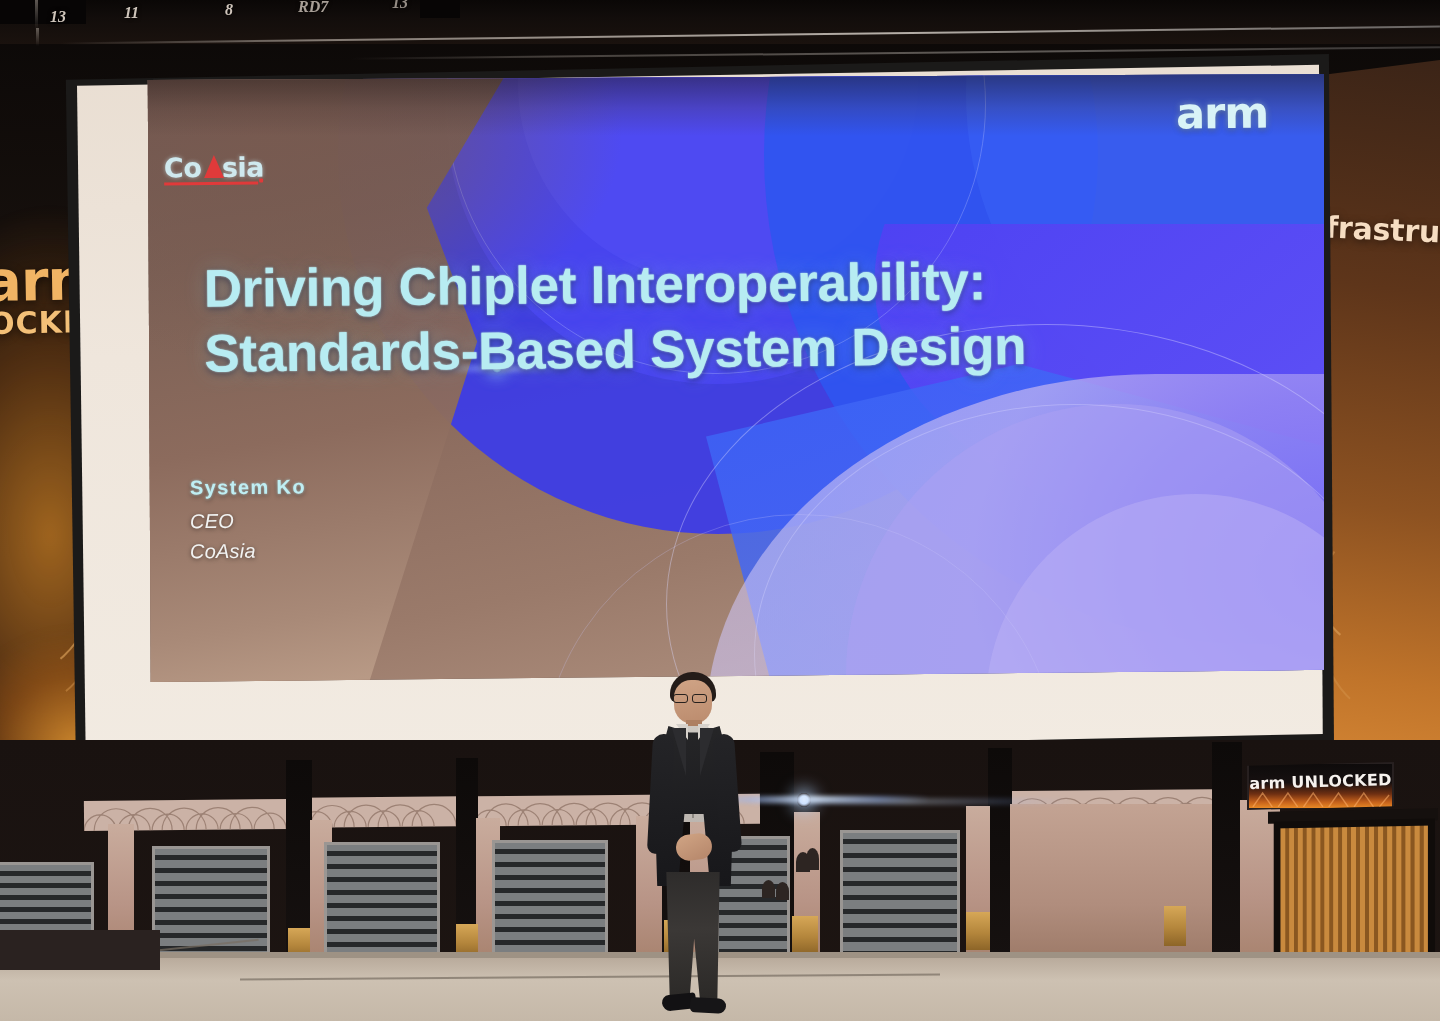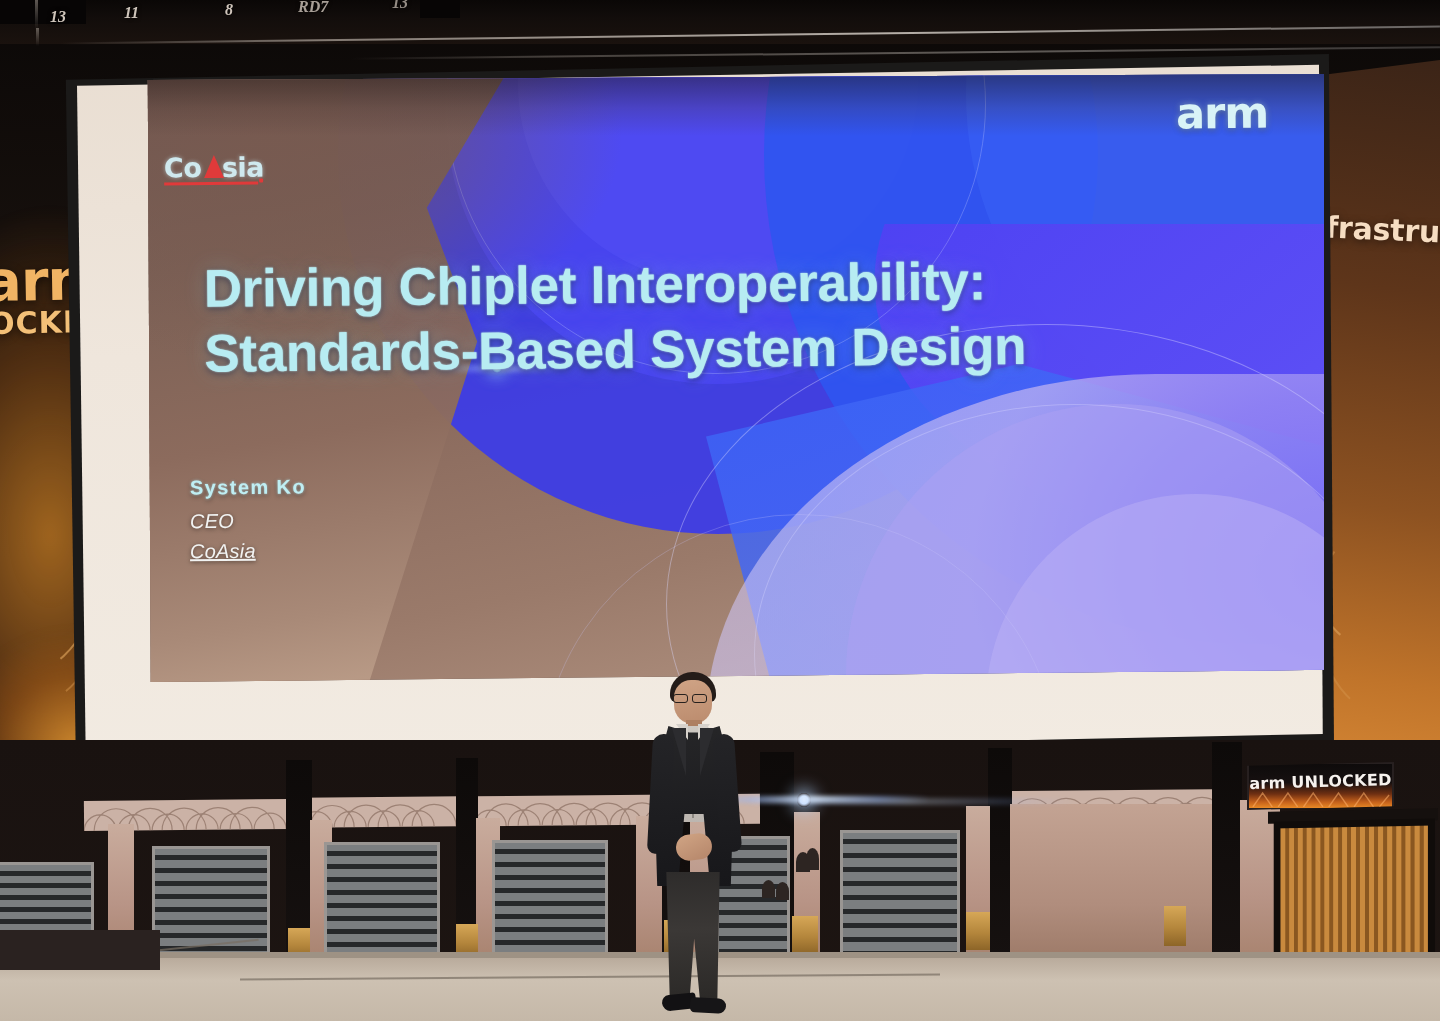--- a/index.html
+++ b/index.html
@@ -140,21 +140,21 @@
     text-shadow:0 0 3px rgba(190,240,248,.7), 0 2px 5px rgba(0,0,0,.45);
     transform:rotate(-.55deg);
   }
   .speaker-role,.speaker-org{
     position:absolute; left:44px;
     color:#f2f3f2; font-size:20px; font-style:italic; letter-spacing:.2px;
     text-shadow:0 1px 4px rgba(0,0,0,.5);
     transform:rotate(-.55deg);
   }
   .speaker-role{ top:436px; }
-  .speaker-org{ top:466px;text-decoration:underline; }
+  .speaker-org{ top:466px; }
 
   
   .arm-logo{
     position:absolute; right:56px; top:14px;
     font-size:43px; font-weight:700; letter-spacing:-1px;
     color:#d9f3f7;
     font-family:"DejaVu Sans", sans-serif;
     text-shadow:0 0 6px rgba(190,235,245,.55), 0 2px 6px rgba(0,0,0,.4);
     transform:rotate(-.6deg);
   }

